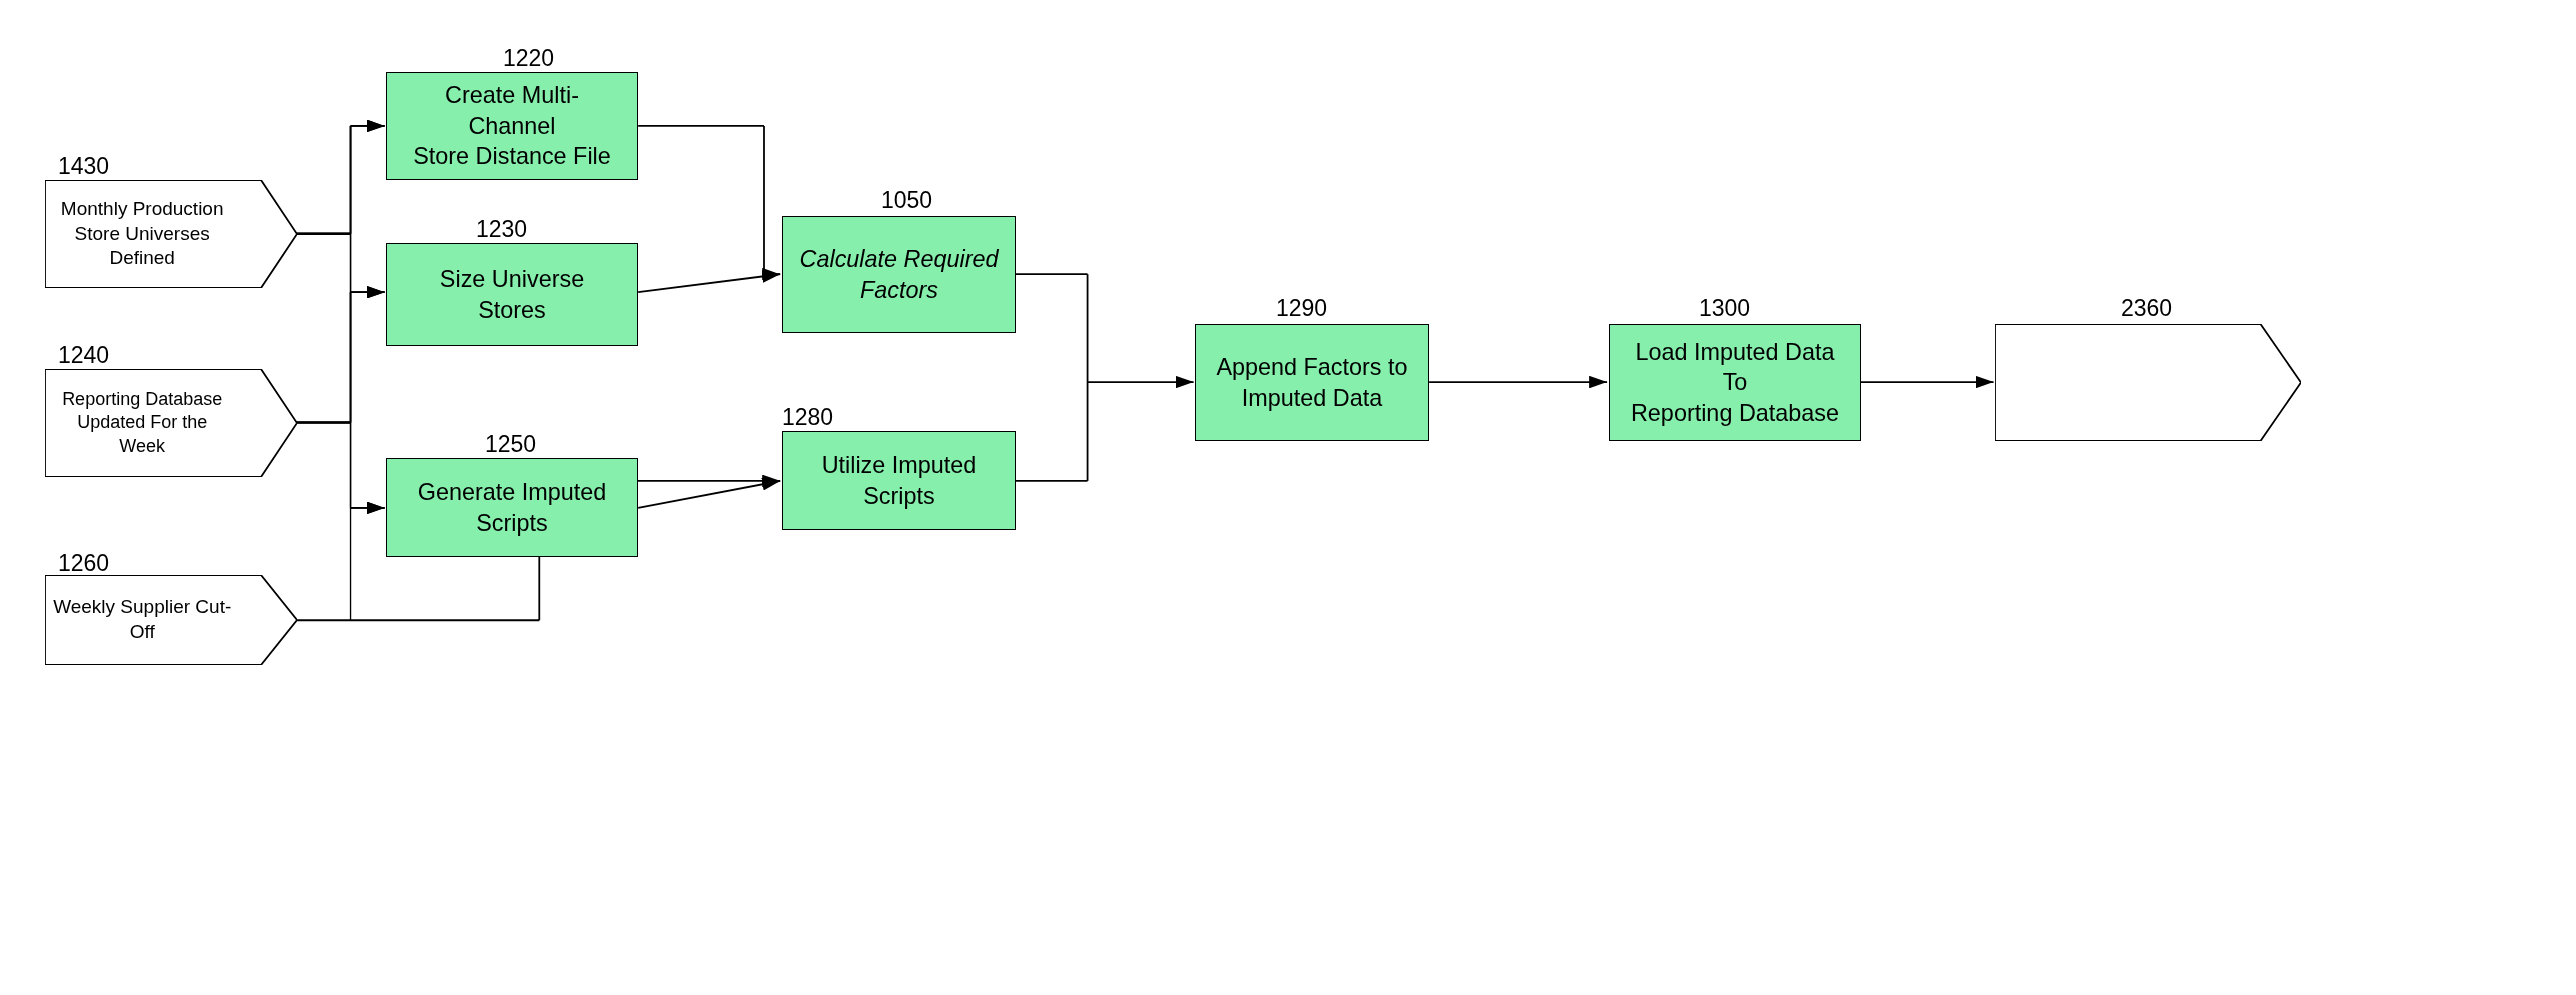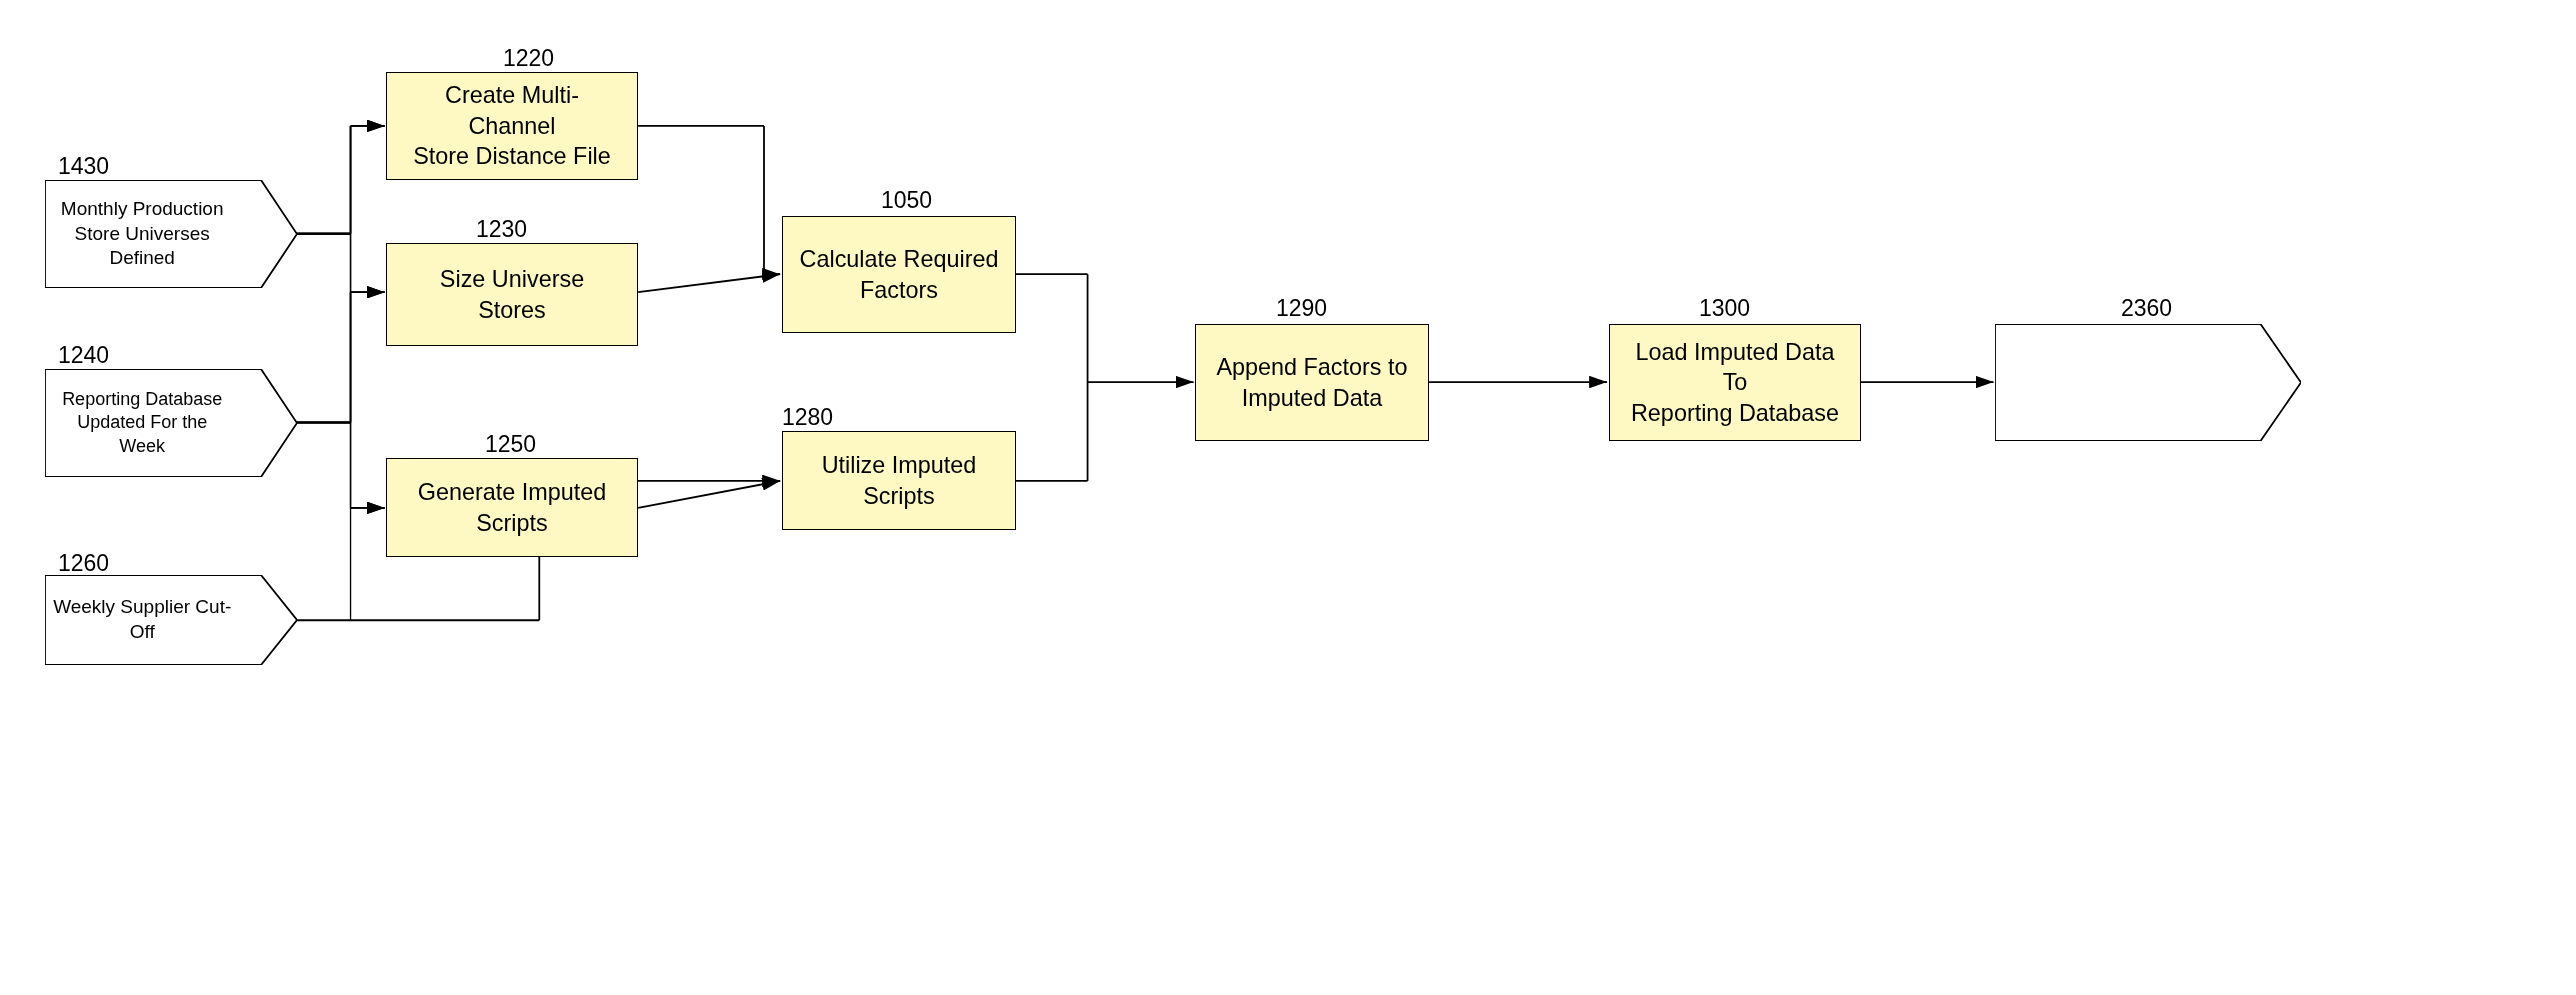--- a/index.html
+++ b/index.html
@@ -13,21 +13,21 @@
     }
     #diagram {
       position: relative;
       width: 2576px;
       height: 996px;
     }
     
     .box {
       position: absolute;
       border: 1.8px solid #000;
-      background: #fef9c3;
+      background: #86efac;
       display: flex;
       align-items: center;
       justify-content: center;
       text-align: center;
       font-size: 23.4px;
       line-height: 1.3;
       padding: 16px;
     }
     
     .arrow-shape {
@@ -165,21 +165,21 @@
   <div class="node-label" style="left:485px; top:431px;">1250</div>
 
   <div class="arrow-shape" style="left:45px; top:575px; width:252px; height:90px;">
     <svg viewBox="0 0 280 100" xmlns="http://www.w3.org/2000/svg">
       <polygon points="0,0 240,0 280,50 240,100 0,100" fill="#fff" stroke="#000" stroke-width="2"></polygon>
     </svg>
     <div class="label" style="font-size:19px; line-height:1.3; max-width:198px;">Weekly Supplier Cut-Off</div>
   </div>
   <div class="node-label" style="left:58px; top:550px;">1260</div>
 
-  <div class="box" style="left:782px; top:216px; width:234px; height:117px;">
+  <div class="box" style="left:782px; top:216px; width:234px; height:117px;font-style:italic;">
     <span style="white-space:pre-line;">Calculate Required
 Factors</span>
   </div>
   <div class="node-label" style="left:881px; top:187px;">1050</div>
 
   <div class="box" style="left:782px; top:431px; width:234px; height:99px;">
     <span>Utilize Imputed Scripts</span>
   </div>
   <div class="node-label" style="left:782px; top:404px;">1280</div>
 

